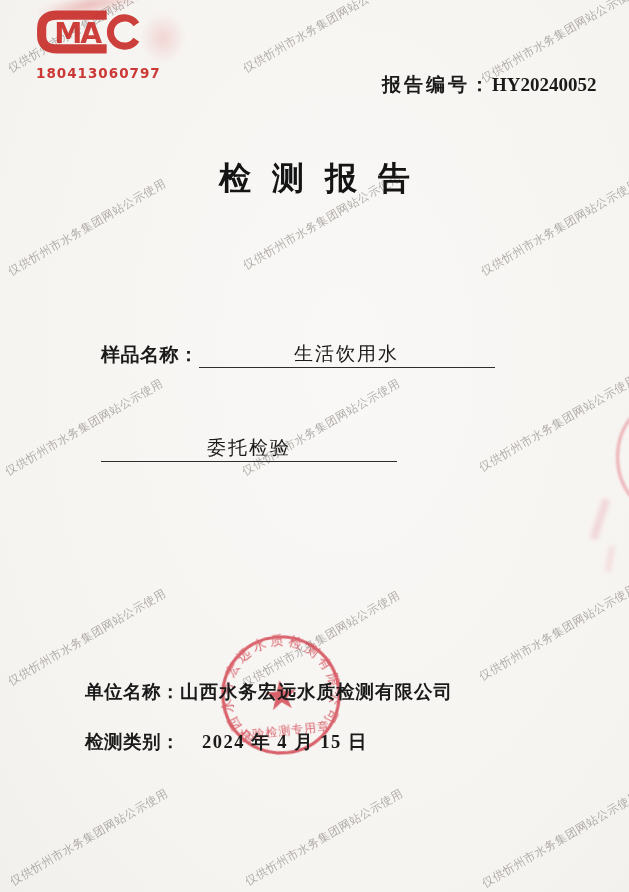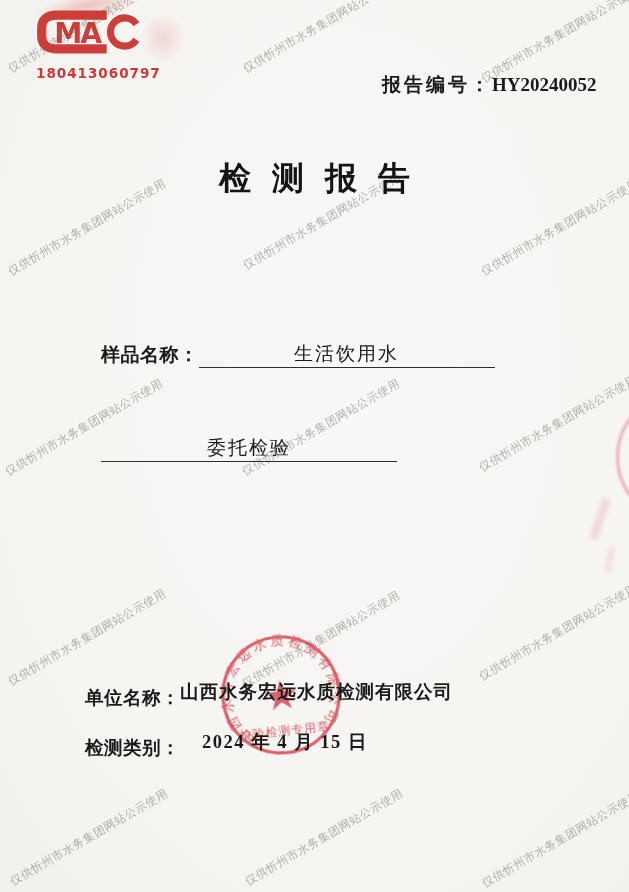--- a/index.html
+++ b/index.html
@@ -51,21 +51,21 @@
   .field-row { position:absolute; left:101px; display:flex; align-items:flex-end; }
   .field-label { font-size:19px; font-weight:bold; letter-spacing:0.5px; line-height:27px; }
   .field-line {
     width:296px; border-bottom:1.6px solid #2e2e2e;
     text-align:center; line-height:27px;
     font-size:19px; font-weight:normal; letter-spacing:2px;
   }
   .field-line.tight { letter-spacing:0.5px; }
   
   .footer-row { position:absolute; left:85px; display:flex; font-size:18.5px; font-weight:bold; }
-  .footer-row .f-label { letter-spacing:0.5px;margin-top:6px; }
+  .footer-row .f-label { letter-spacing:0.5px; }
   .footer-row .f-value { letter-spacing:1px; }
   .footer-row .f-value.date { margin-left:22px; letter-spacing:1.5px; }
   
   .seal { position:absolute; left:219px; top:633px; width:124px; height:124px;
           transform:rotate(-6deg); opacity:0.78; filter:blur(0.4px); }
   .seal-ring { fill:none; stroke:#d03a46; stroke-width:3.2; }
   .seal-company { font-size:13.5px; fill:#d03a46; letter-spacing:3.5px;
                   font-family:"Liberation Serif",serif; }
   .seal-star { font-size:40px; fill:#d03a46; }
   .seal-type { font-size:12px; fill:#d03a46; letter-spacing:1px;

